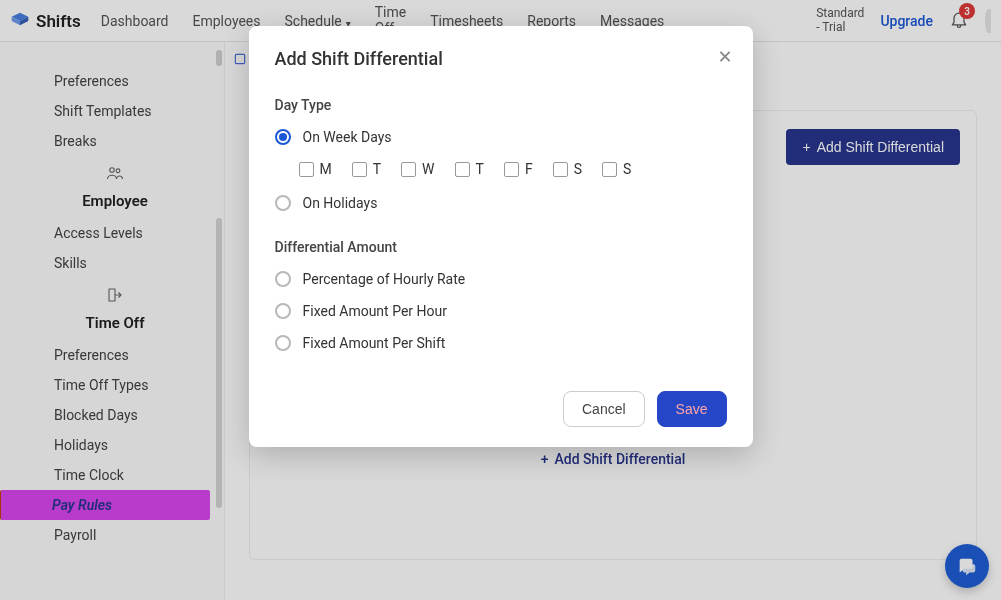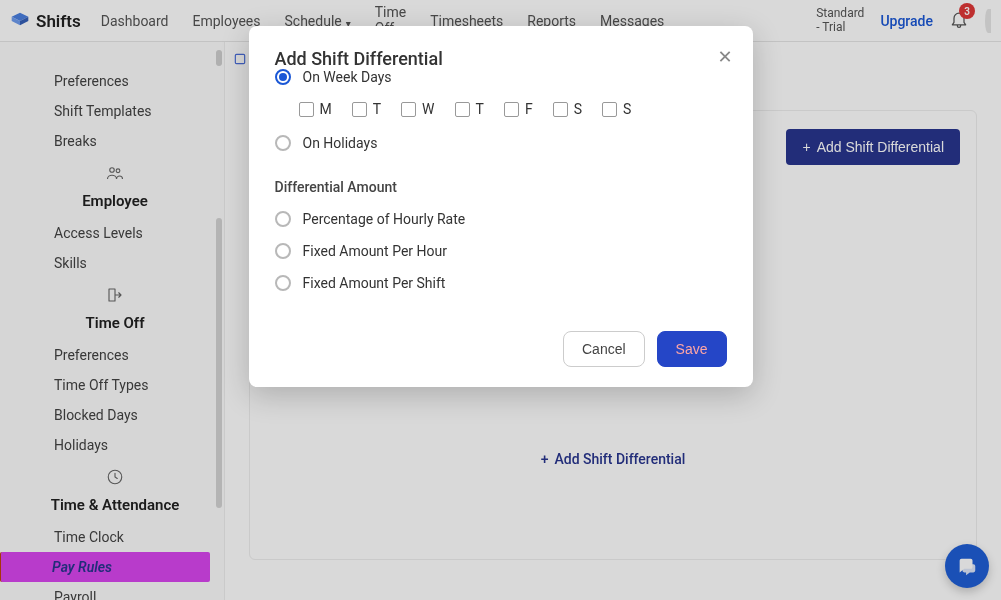--- a/index.html
+++ b/index.html
@@ -230,27 +230,20 @@
       <svg viewBox="0 0 24 24">
           <path d="M4 4h8v16H4zM12 12h8m-3-3l3 3-3 3" stroke-width="1.5" stroke-linecap="round" stroke-linejoin="round"></path>
         </svg>
       <span>Time Off</span>
     </div>
     <div class="sb-link">Preferences</div>
     <div class="sb-link">Time Off Types</div>
     <div class="sb-link">Blocked Days</div>
     <div class="sb-link">Holidays</div>
 
-    <div class="sb-group">
-      <svg viewBox="0 0 24 24">
-          <circle cx="12" cy="12" r="9" stroke-width="1.5"></circle>
-          <path d="M12 7v5l3 2" stroke-width="1.5" stroke-linecap="round"></path>
-        </svg>
-      <span>Time &amp; Attendance</span>
-    </div>
     <div class="sb-link">Time Clock</div>
     <div class="sb-link active">Pay Rules</div>
     <div class="sb-link">Payroll</div>
 
     <div class="scroll-track">
       <div class="scroll-thumb thumb1"></div>
       <div class="scroll-thumb thumb2"></div>
     </div>
   </div>
 
@@ -271,20 +264,21 @@
         </svg>
     </div>
   </div>
 </div>
 
 <div class="overlay">
   <div class="modal">
     <div class="modal-title">Add Shift Differential</div>
     <div class="close-x">✕</div>
 
+    <div class="section-label">Day Type</div>
 
     <div class="radio-row">
       <span class="radio selected"></span>
       <span>On Week Days</span>
     </div>
     <div class="days-row">
       <label class="day">
           <span class="chk"></span>
           <span>M</span>
         </label>

